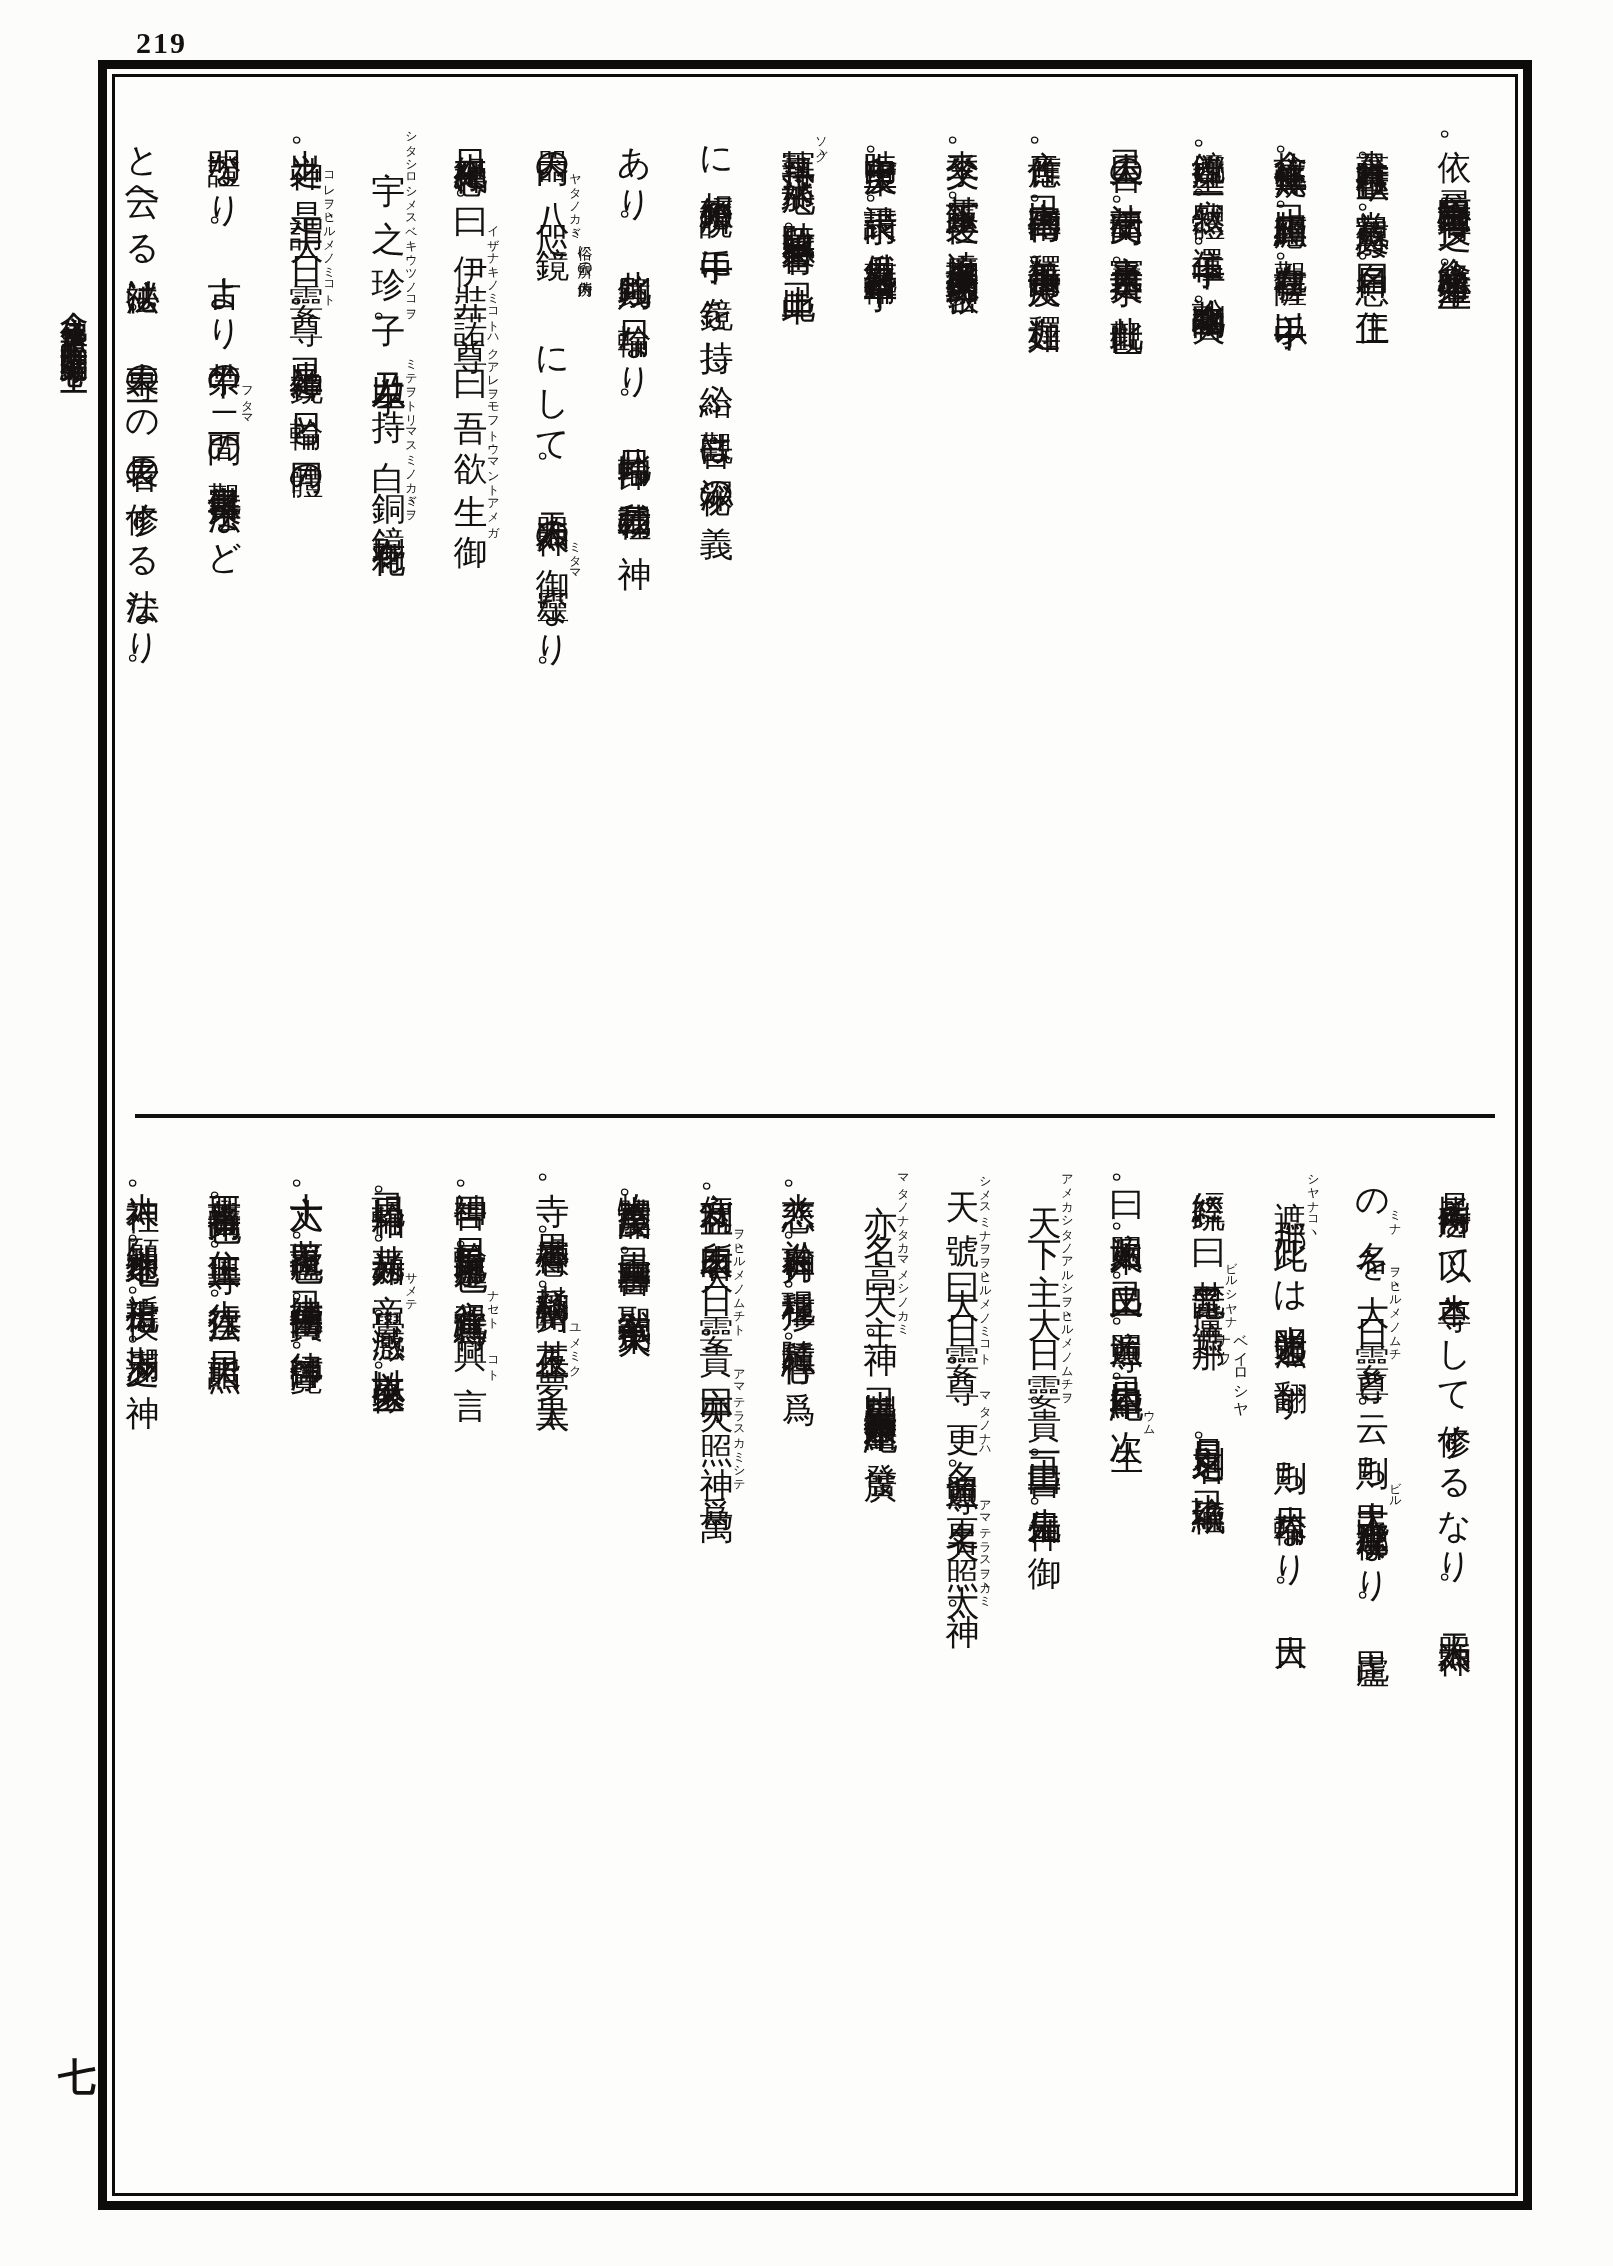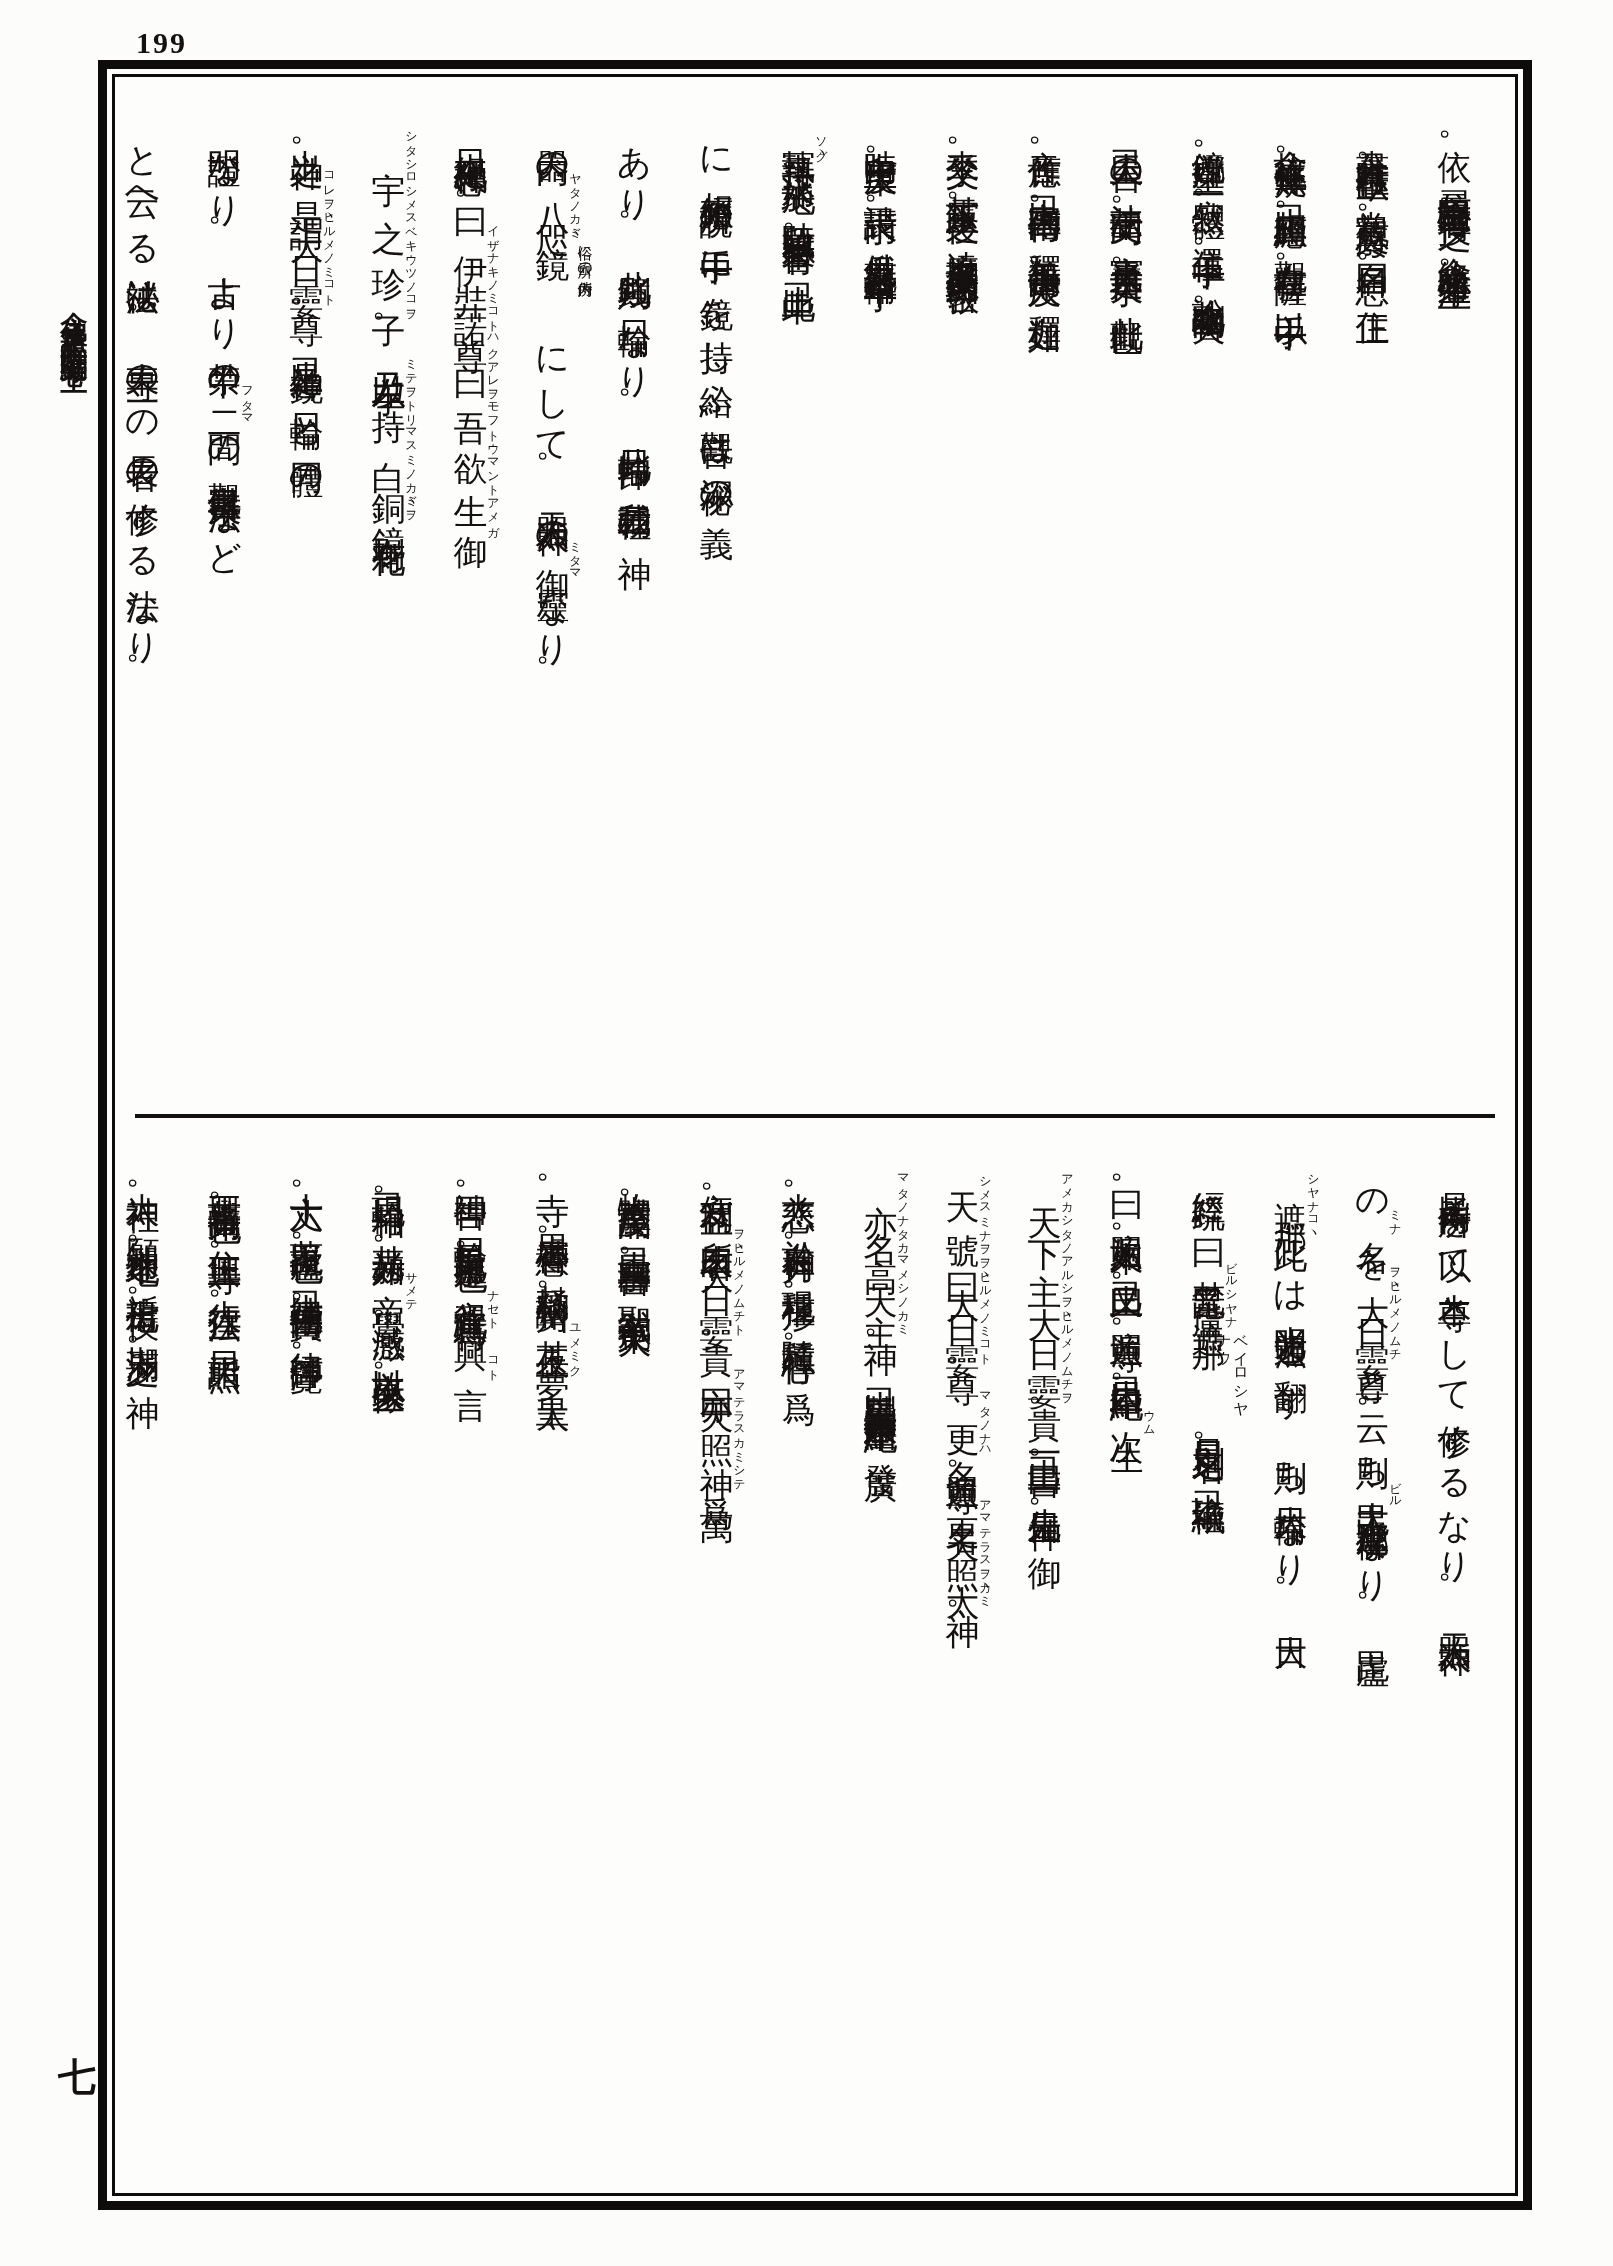--- a/index.html
+++ b/index.html
@@ -53,21 +53,21 @@
   }
   .warichu{
     display:inline-block;writing-mode:vertical-rl;text-orientation:upright;
     font-size:15px;line-height:17px;letter-spacing:0;
     height:86px;vertical-align:top;margin:2px 0;
   }
 </style>
 </head>
 <body>
 
-<div class="page-num">199</div>
+<div class="page-num">219</div>
 
 <div class="margin-title">念佛無上醍醐編卷上</div>
 
 <div class="folio">七</div>
 
 <div class="frame">
   <div class="frame-inner">
     <div class="block block-upper">
         <div class="col">依。尋信心堅固者可傳授之。命終之時必生淨土。</div>
         <div class="col">晝分六時行住坐臥。常觀想莫廢。名曰日想。住正</div>

